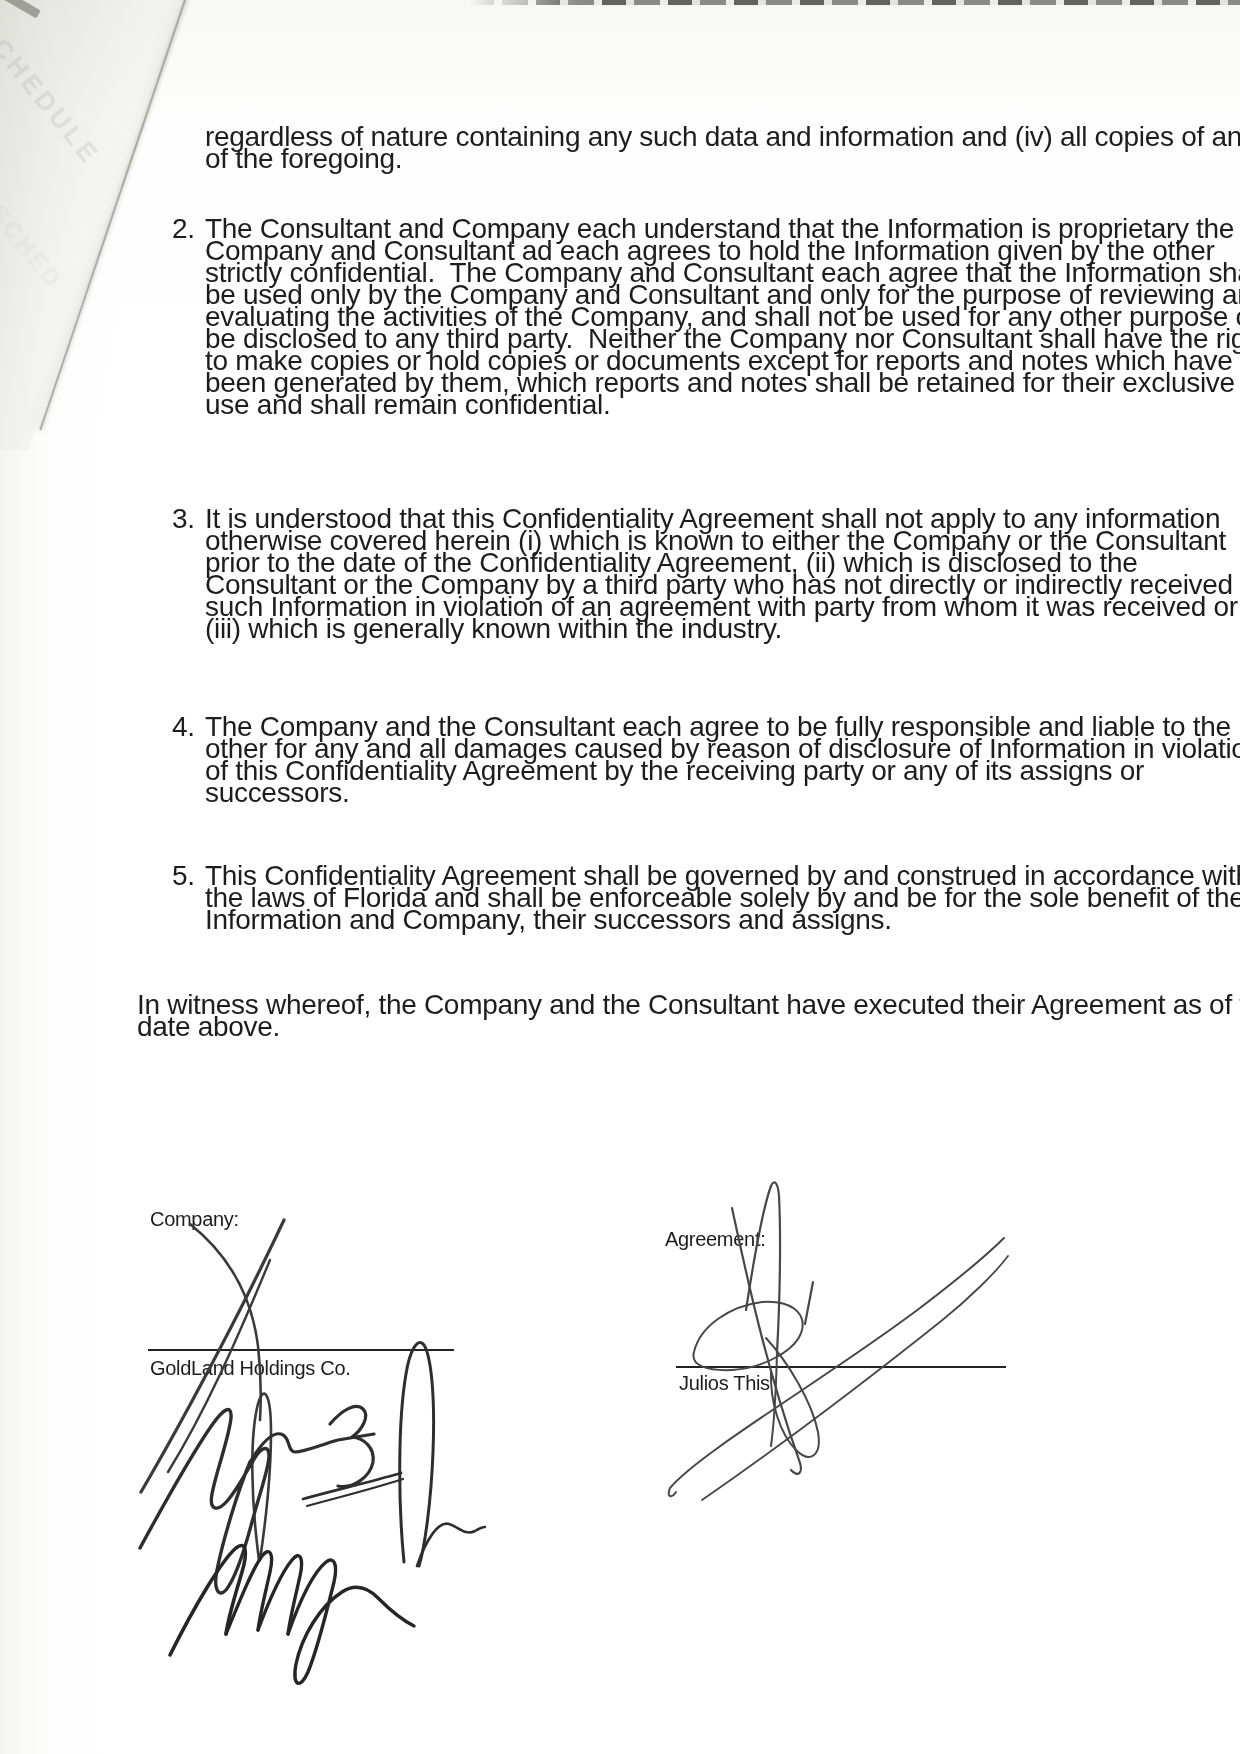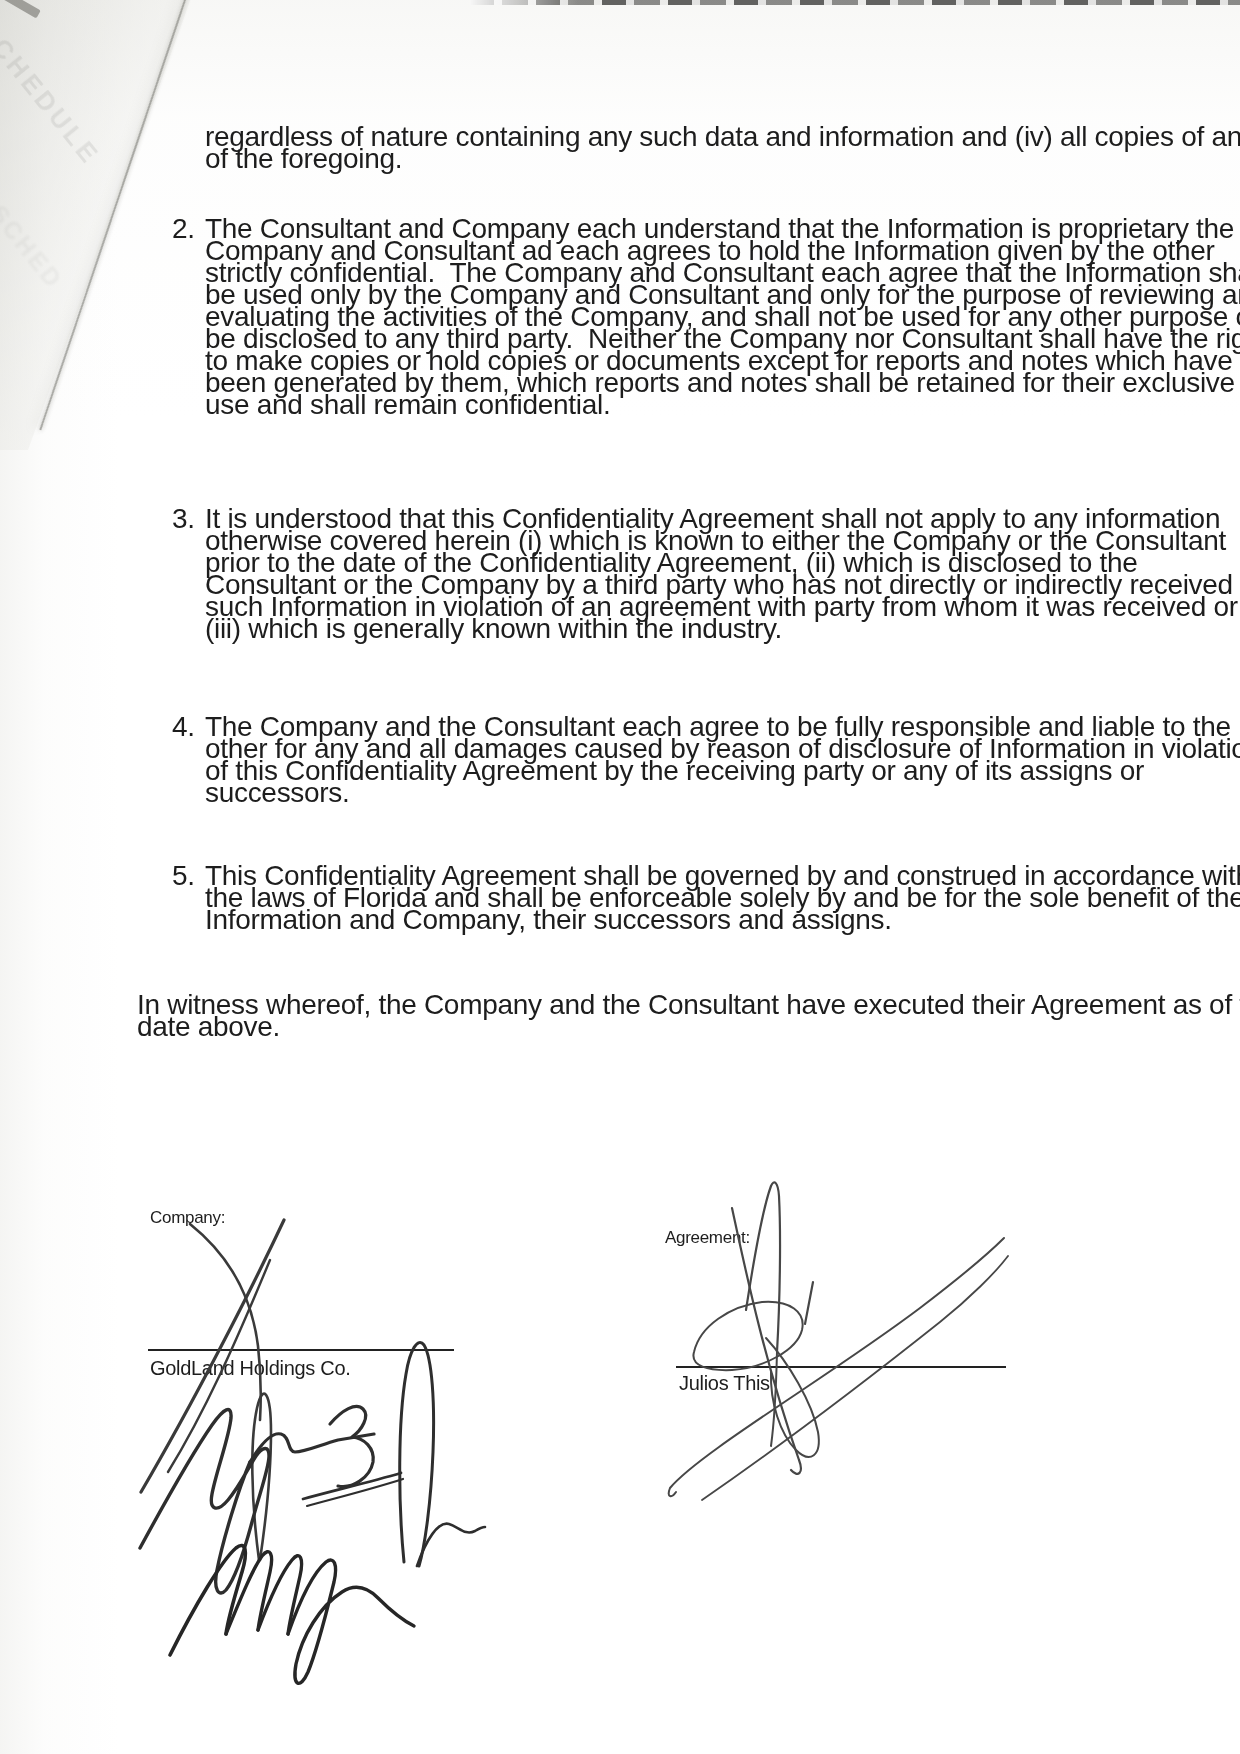--- a/index.html
+++ b/index.html
@@ -59,21 +59,21 @@
     white-space:pre;
   }
   .frag{position:absolute;left:205px;top:126px;}
   .li{position:absolute;left:172px;display:flex;}
   .li .num{width:33px;flex:0 0 33px;}
   .li2{top:218px;}
   .li3{top:508px;}
   .li4{top:716px;}
   .li5{top:865px;}
   .witness{position:absolute;left:137px;top:994px;}
-  .sig-label{position:absolute;color:#1d1d1d;font-size:17px;letter-spacing:-0.3px;}
+  .sig-label{position:absolute;color:#1d1d1d;font-size:20px;letter-spacing:-0.3px;}
   .company-label{left:150px;top:1208px;}
   .consultant-label{left:665px;top:1228px;}
   .sig-line{position:absolute;height:2px;background:#222;}
   .company-line{left:148px;top:1349px;width:306px;}
   .consultant-line{left:676px;top:1366px;width:330px;}
   .sig-name{position:absolute;color:#1d1d1d;font-size:20px;letter-spacing:-0.3px;}
   .company-name{left:150px;top:1357px;}
   .consultant-name{left:679px;top:1372px;}
   .ink{position:absolute;inset:0;z-index:6;pointer-events:none;}
 </style>

